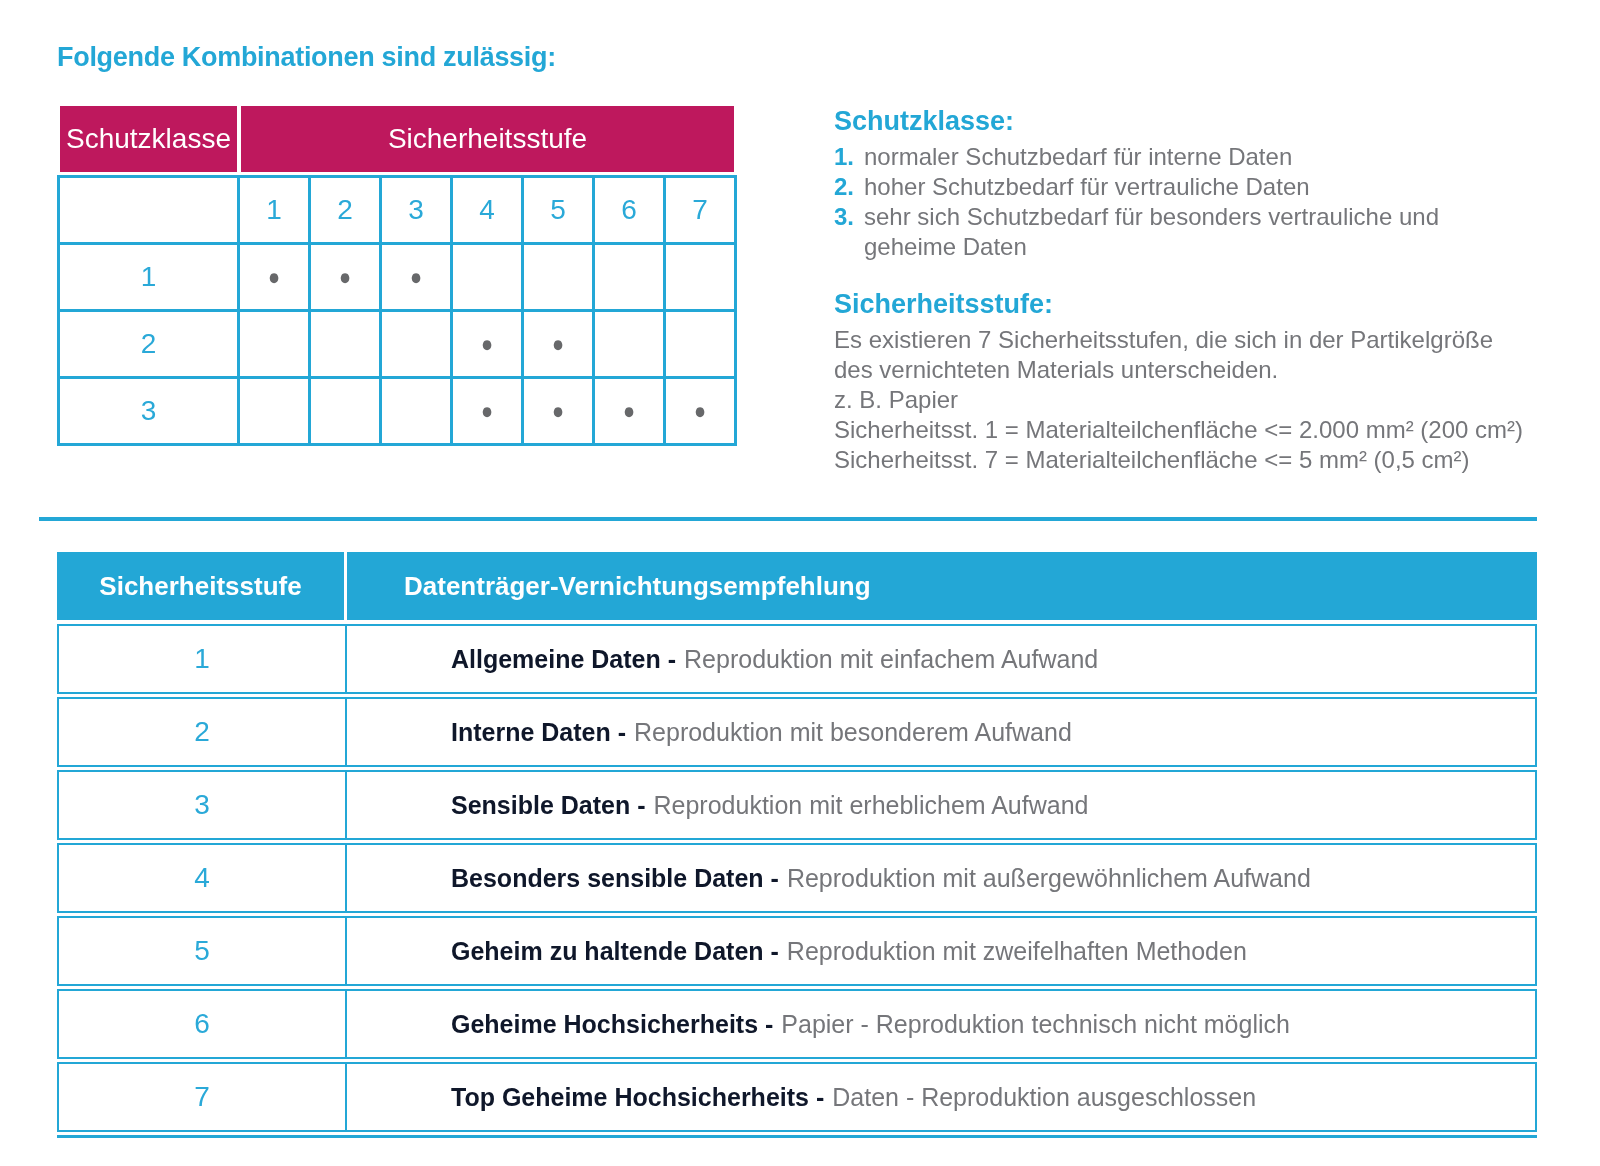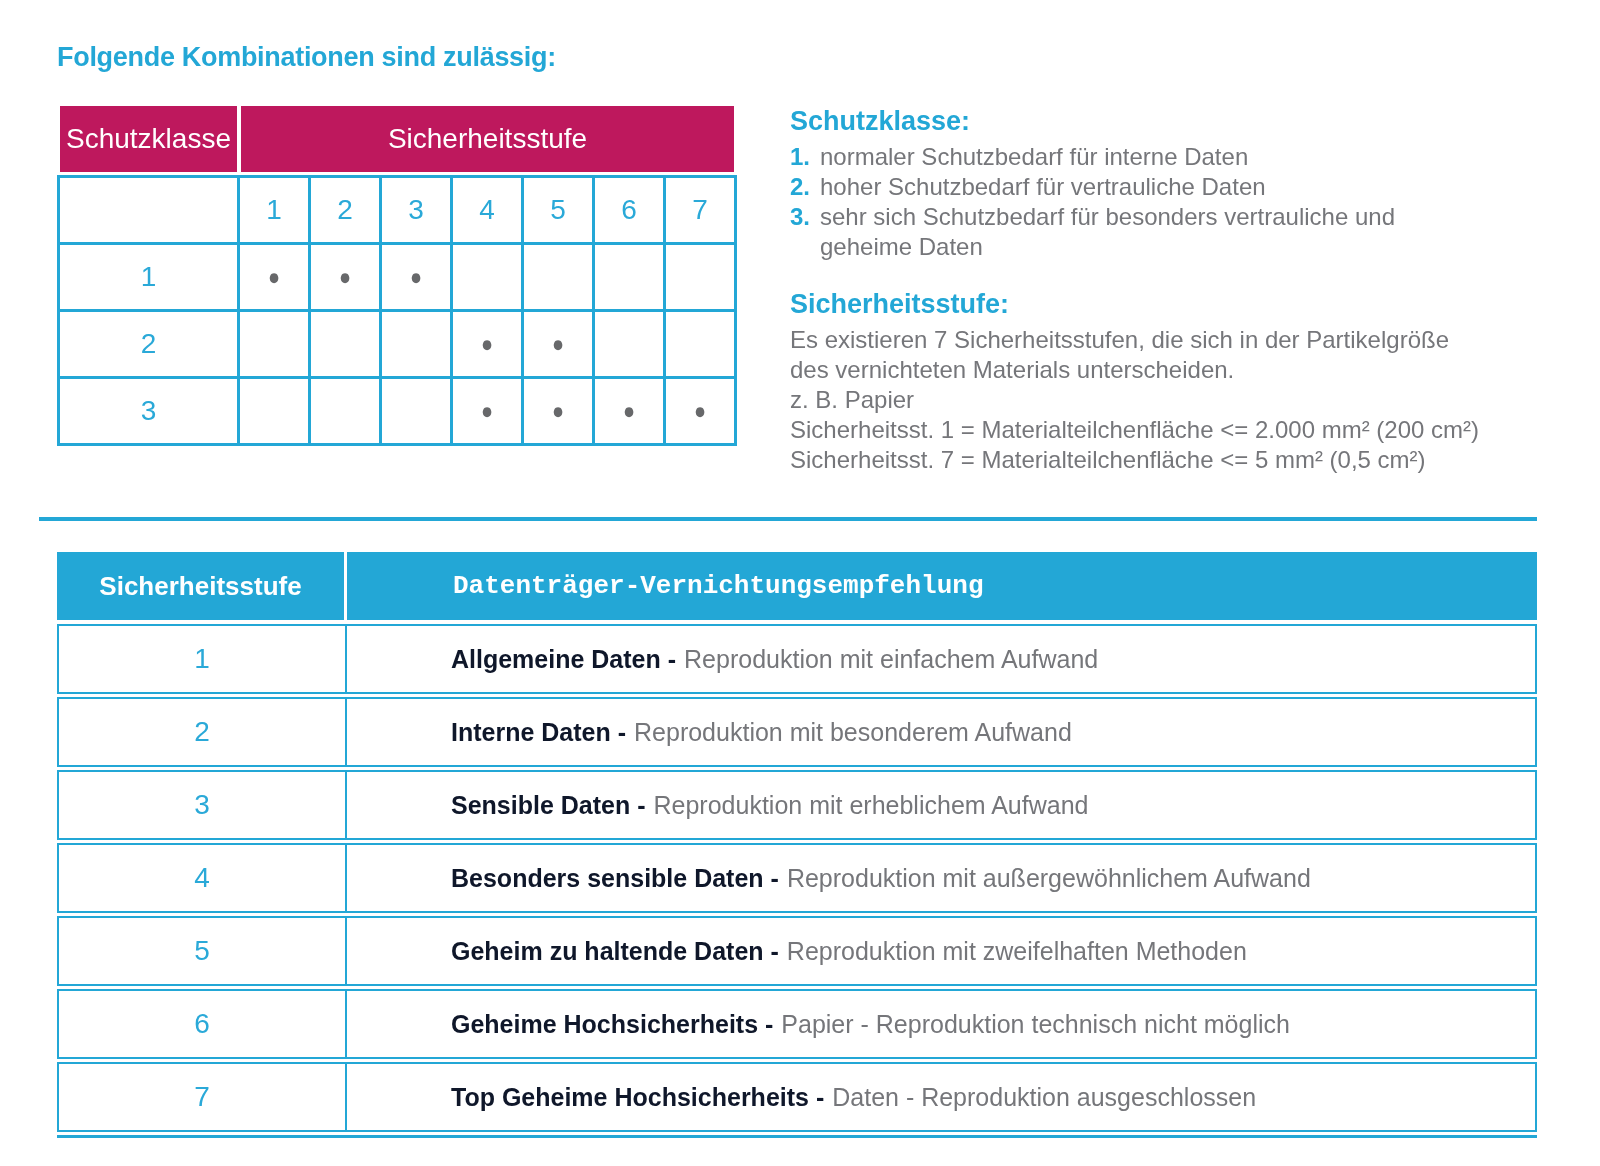--- a/index.html
+++ b/index.html
@@ -41,21 +41,21 @@
     background:#ffffff; height:64px;
     display:flex; align-items:center; justify-content:center;
     font-size:28px; color:#2aa9d8;
   }
   .dot-cell span {
     display:inline-block; color:#67686a; font-size:20px;
     transform:scaleY(1.18);
   }
 
   
-  .info { margin-left:53px; width:724px; font-size:24px; line-height:30px; }
+  .info { margin-left:97px; width:724px; font-size:24px; line-height:30px; }
   .info-heading {
     margin:0 0 6px 0;
     color:#23a7d6; font-size:27px; font-weight:700;
   }
   .info-heading.second { margin-top:27px; }
   .sk-item { padding-left:30px; }
   .sk-item .num {
     display:inline-block; width:30px; margin-left:-30px;
     color:#23a7d6; font-weight:700;
   }
@@ -66,21 +66,21 @@
 
   
   .t2 { margin-top:31px; width:1480px; }
   .t2-head {
     display:flex; height:68px; background:#23a7d6;
     color:#ffffff; font-size:26px; font-weight:700;
     margin-bottom:4px;
   }
   .t2-h1 { width:287px; border-right:3px solid #ffffff;
            display:flex; align-items:center; justify-content:center; }
-  .t2-h2 { flex:1; display:flex; align-items:center; padding-left:106px;font-family:Liberation Mono, monospace; }
+  .t2-h2 { flex:1; display:flex; align-items:center; padding-left:57px; }
   .t2-row {
     display:flex; height:66px; border:2px solid #23a7d6; margin-bottom:3px;
     background:#ffffff;
   }
   .t2-num {
     width:286px; border-right:2px solid #23a7d6;
     display:flex; align-items:center; justify-content:center;
     color:#2aa9d8; font-size:28px;
   }
   .t2-desc {

